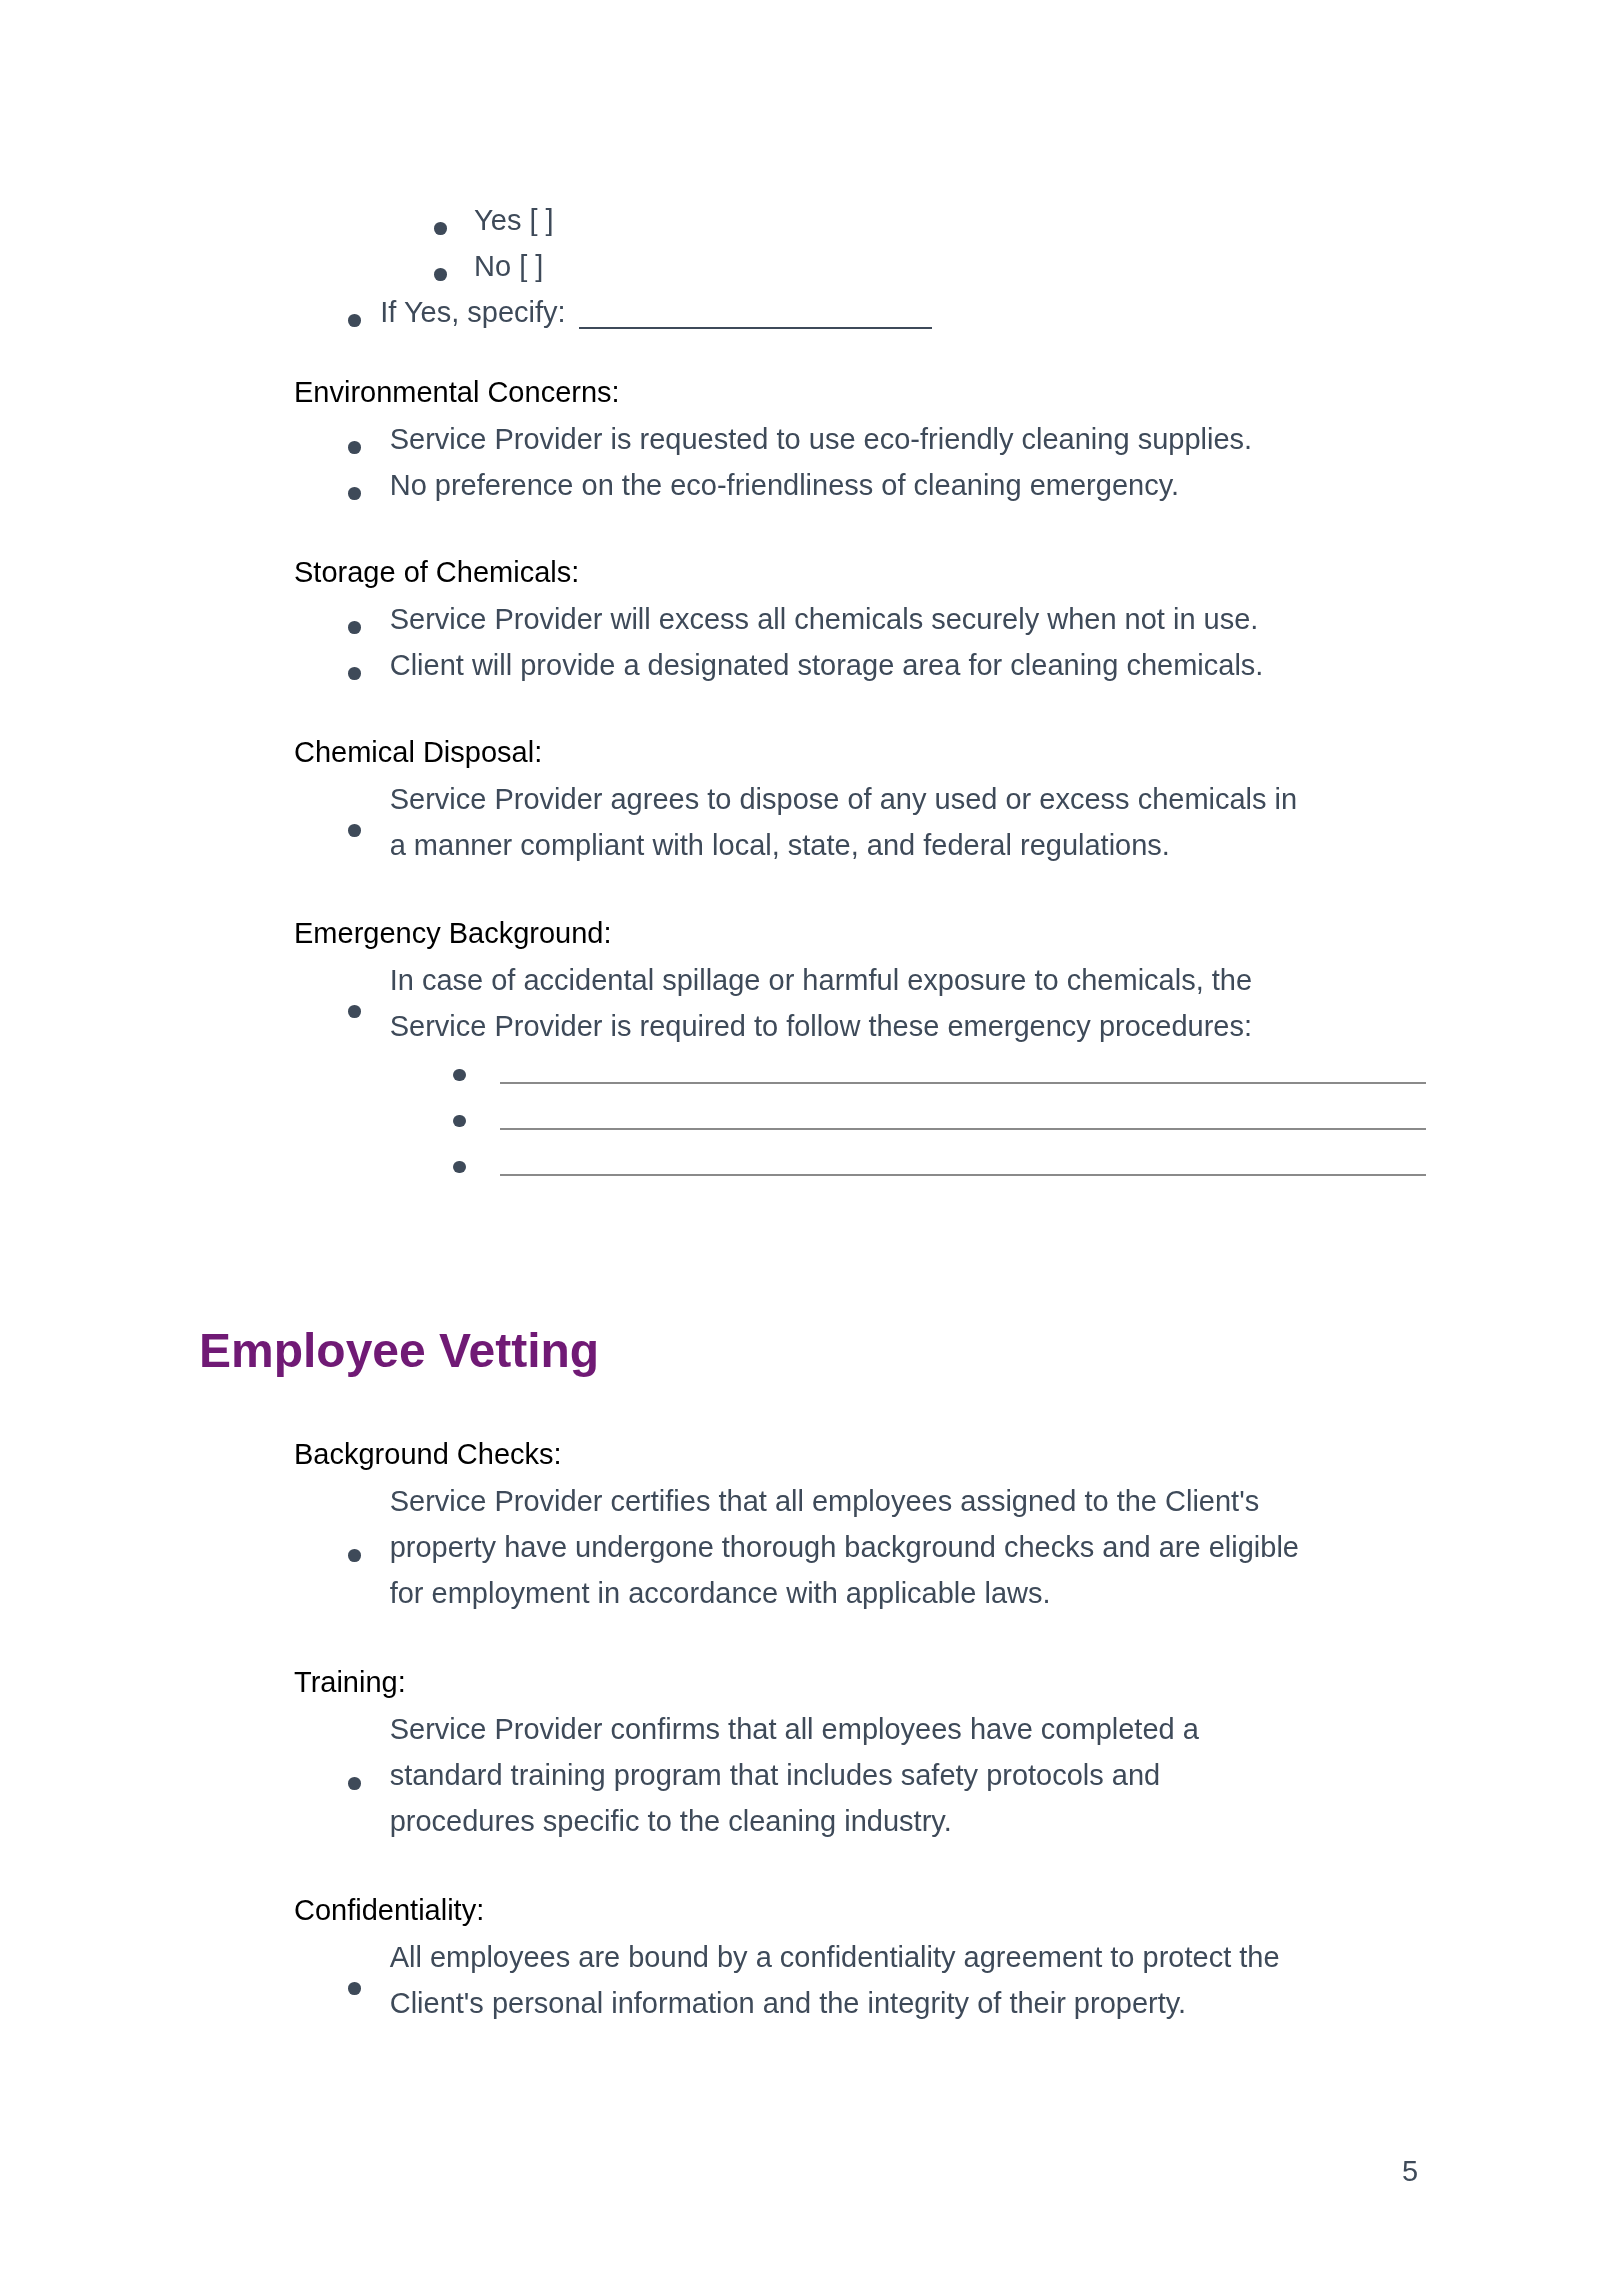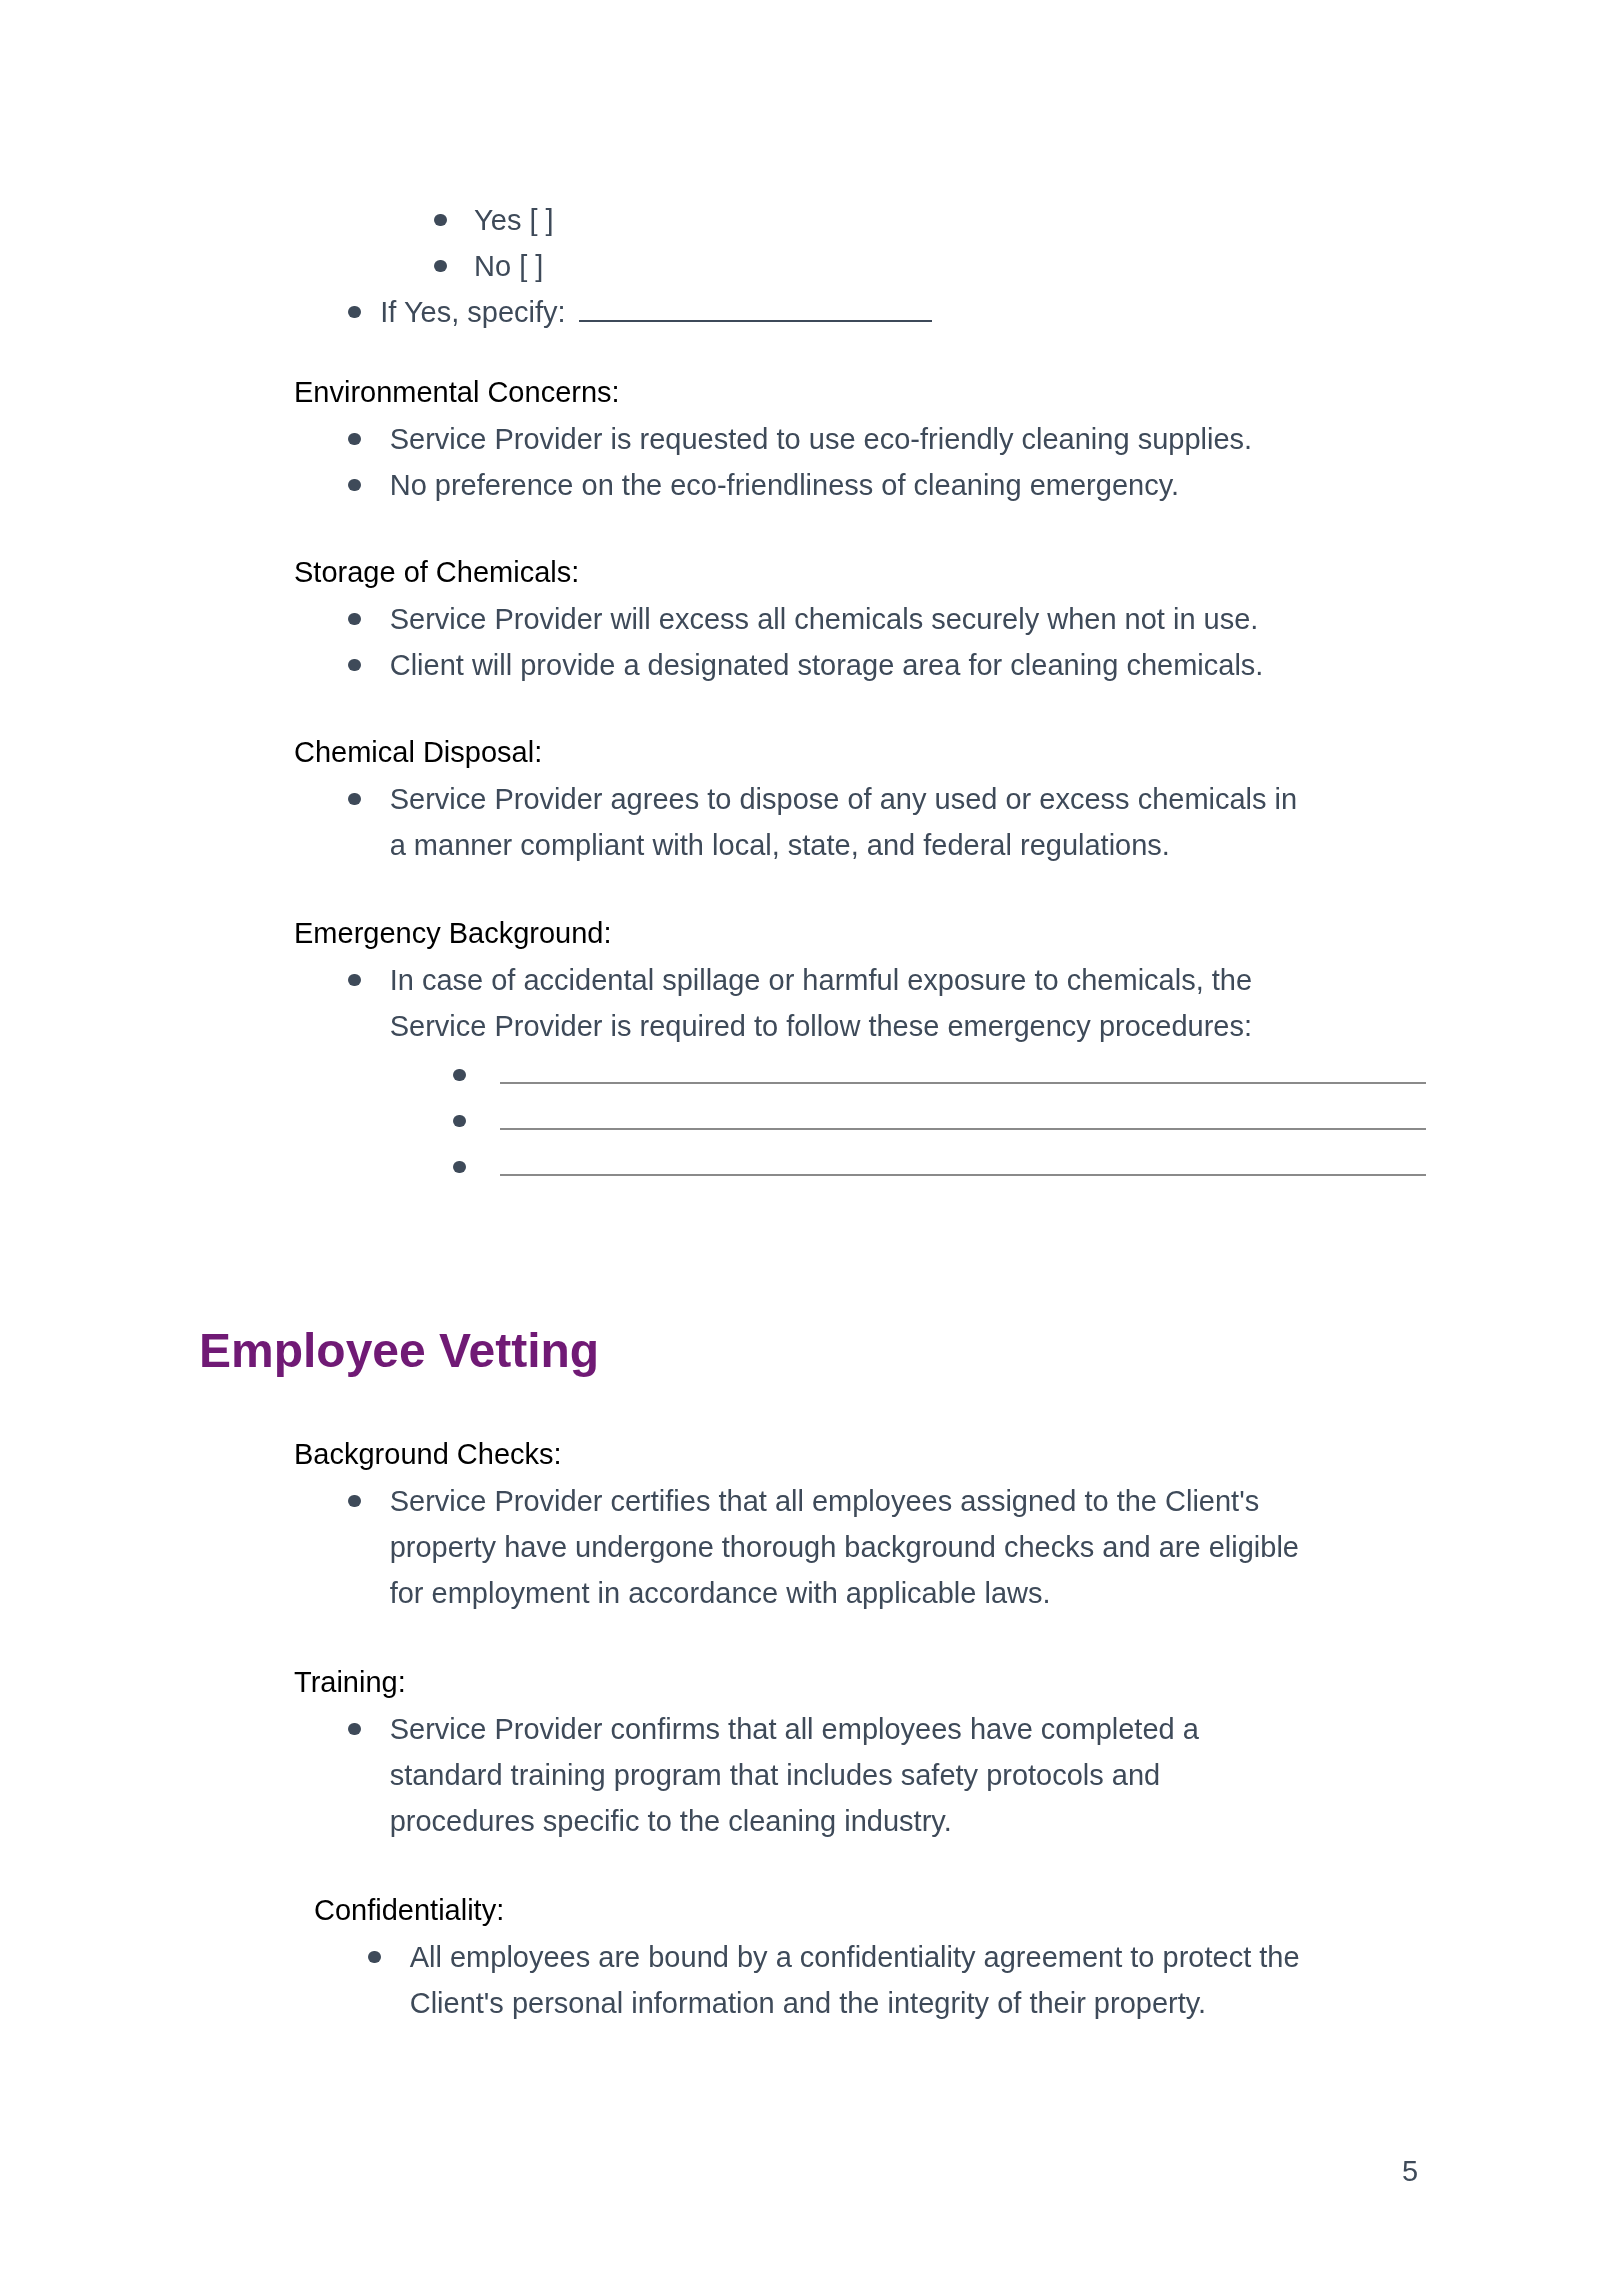--- a/index.html
+++ b/index.html
@@ -14,21 +14,21 @@
     background: #ffffff;
     font-family: "Liberation Sans", sans-serif;
     font-size: 29px;
     line-height: 46px;
     color: #3E4A59;
     overflow: hidden;
   }
   .abs { position: absolute; }
 
   
-  .row { display: flex; height: auto; }
+  .row { display: flex; height: auto; align-items: center; }
   .dot {
     flex: 0 0 12.7px;
     width: 12.7px;
     height: 12.7px;
     border-radius: 50%;
     background: #3E4A59;
     margin-top: 16.7px;
   }
   .gap-l1 { margin-right: 29px; }   
   .gap-l2 { margin-right: 27.4px; }   
@@ -203,21 +203,21 @@
         <span class="dot gap-l1"></span>
         <div class="text-col">
           <div class="line">Service Provider confirms that all employees have completed a</div>
           <div class="line">standard training program that includes safety protocols and</div>
           <div class="line">procedures specific to the cleaning industry.</div>
         </div>
       </div>
     </div>
   </div>
 
-  <div class="abs sec" style="top:1887px;margin-left:20px;">
+  <div class="abs sec" style="top:1887px;">
     <div class="sec-heading">Confidentiality:</div>
     <div class="bullets">
       <div class="row">
         <span class="dot gap-l1"></span>
         <div class="text-col">
           <div class="line">All employees are bound by a confidentiality agreement to protect the</div>
           <div class="line">Client's personal information and the integrity of their property.</div>
         </div>
       </div>
     </div>

